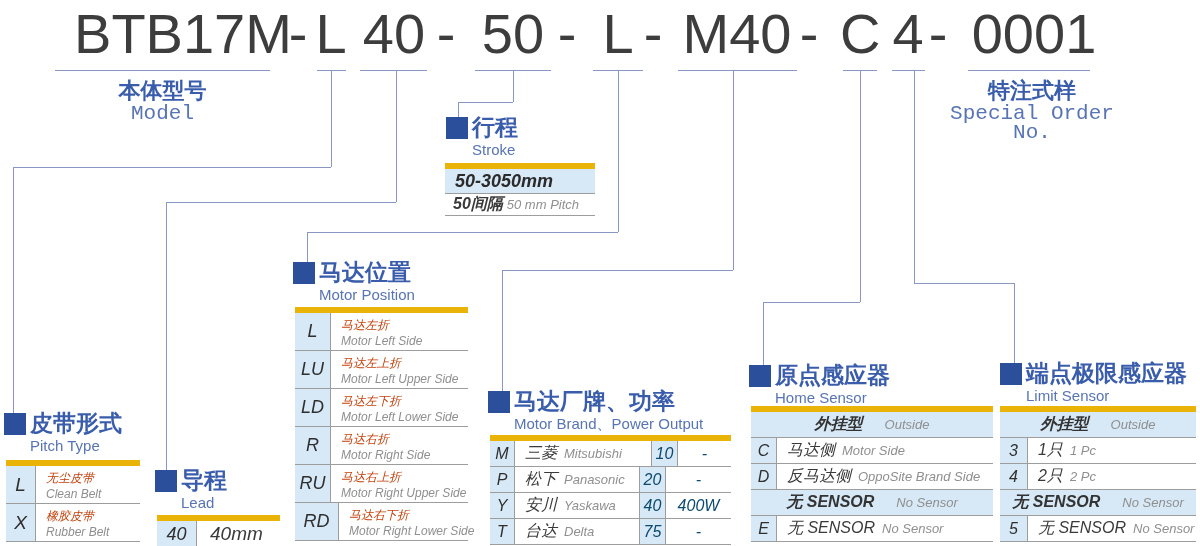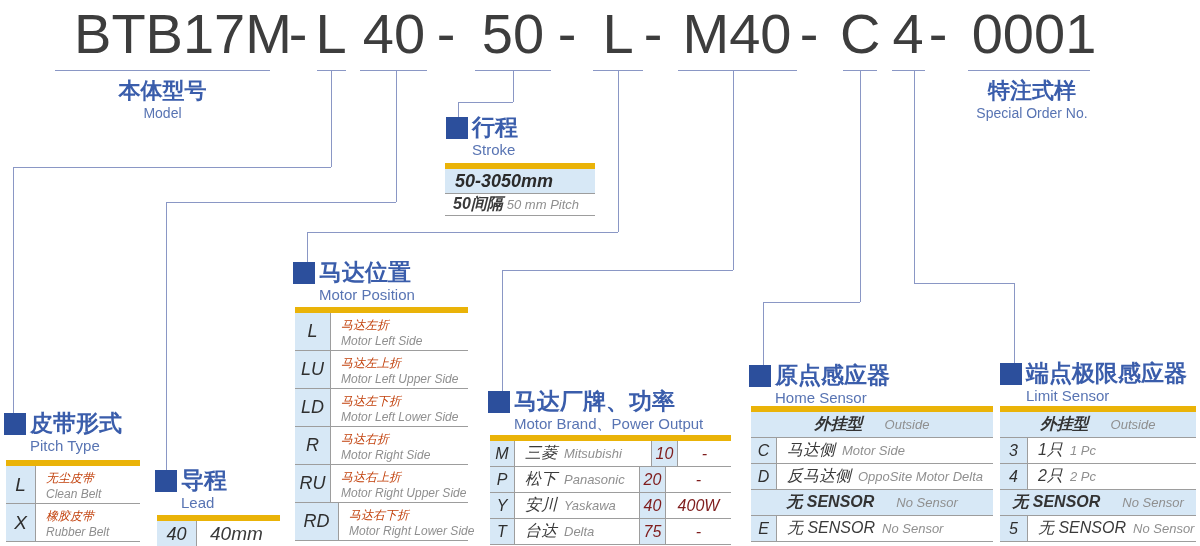--- a/index.html
+++ b/index.html
@@ -13,21 +13,21 @@
     position:absolute; top:2px; height:64px; line-height:64px;
     font-size:56px; color:#3d3d3d; text-align:center; white-space:nowrap;
   }
   .ul { position:absolute; top:70px; height:1px; background:#8a97c5; }
   
   .vl { position:absolute; width:1px; background:#8a97c5; }
   .hl { position:absolute; height:1px; background:#8a97c5; }
   
   .top-label { position:absolute; text-align:center; }
   .top-label .zh { font-size:22px; font-weight:600; color:#3a5dab; line-height:26px; }
-  .top-label .en { font-size:14px; color:#5874b3; line-height:19px; }
+  .top-label .en { font-size:21px; color:#5874b3; line-height:19px;font-family:Liberation Mono, monospace; }
   
   .sec-head { position:absolute; display:flex; align-items:flex-start; }
   .sq { width:22px; height:22px; background:#2c4f9c; margin-top:3px; flex:none; }
   .sec-titles { margin-left:4px; }
   .sec-titles .zh { font-size:23px; font-weight:600; color:#3a5dab; line-height:26px; white-space:nowrap; }
   .sec-titles .en { font-size:15px; color:#5874b3; line-height:19px; white-space:nowrap; }
   
   .tbl { position:absolute; border-top:6px solid #eab308;font-style:italic; }
   .row { display:flex; border-bottom:1px solid #9d9d9d; background:#fff; }
   .hi { background:#d7e8f6; }
@@ -38,21 +38,21 @@
   .desc-cell { flex:1; min-width:0; }
   .two-line { padding:3px 0 0 10px; }
   .two-line .d-zh { font-size:12px; color:#c2410c; line-height:18px; white-space:nowrap; }
   .two-line .d-en { font-size:12px; color:#8f8f8f; line-height:14px; white-space:nowrap; }
   .inline-desc { display:flex; align-items:center; padding-left:10px; white-space:nowrap; }
   .inline-desc .d-zh { font-size:16px; color:#3a3a3a; }
   .inline-desc .d-en { font-size:13px; color:#8f8f8f; margin-left:7px; }
   .group-row { justify-content:center; align-items:center; display:flex; white-space:nowrap; }
   .group-row .d-zh { font-size:16px; font-weight:600; color:#333; }
   .group-row .d-en { font-size:13px; color:#8f8f8f; margin-left:22px; }
-  .num-cell { display:flex; align-items:center; justify-content:center; color:#7f1d1d; font-size:16px; flex:none; }
+  .num-cell { display:flex; align-items:center; justify-content:center; color:#0c4a6e; font-size:16px; flex:none; }
 </style>
 </head>
 <body>
 
 <div class="canvas">
 
   <span class="seg" style="left:60px;width:246px">BTB17M</span>
   <span class="dash" style="left:284px;width:28px">-</span>
   <span class="seg" style="left:311px;width:40px">L</span>
   <span class="seg" style="left:358px;width:72px">40</span>
@@ -290,21 +290,21 @@
       <div class="code-cell" style="width:26px;font-size:16px">C</div>
       <div class="inline-desc">
         <span class="d-zh">马达侧</span>
         <span class="d-en">Motor Side</span>
       </div>
     </div>
     <div class="row" style="height:26px">
       <div class="code-cell" style="width:26px;font-size:16px">D</div>
       <div class="inline-desc">
         <span class="d-zh">反马达侧</span>
-        <span class="d-en">OppoSite Motor Delta</span>
+        <span class="d-en">OppoSite Brand Side</span>
       </div>
     </div>
     <div class="row hi group-row" style="height:26px">
       <span class="d-zh">无 SENSOR</span>
       <span class="d-en">No Sensor</span>
     </div>
     <div class="row" style="height:26px">
       <div class="code-cell" style="width:26px;font-size:16px">E</div>
       <div class="inline-desc">
         <span class="d-zh">无 SENSOR</span>

